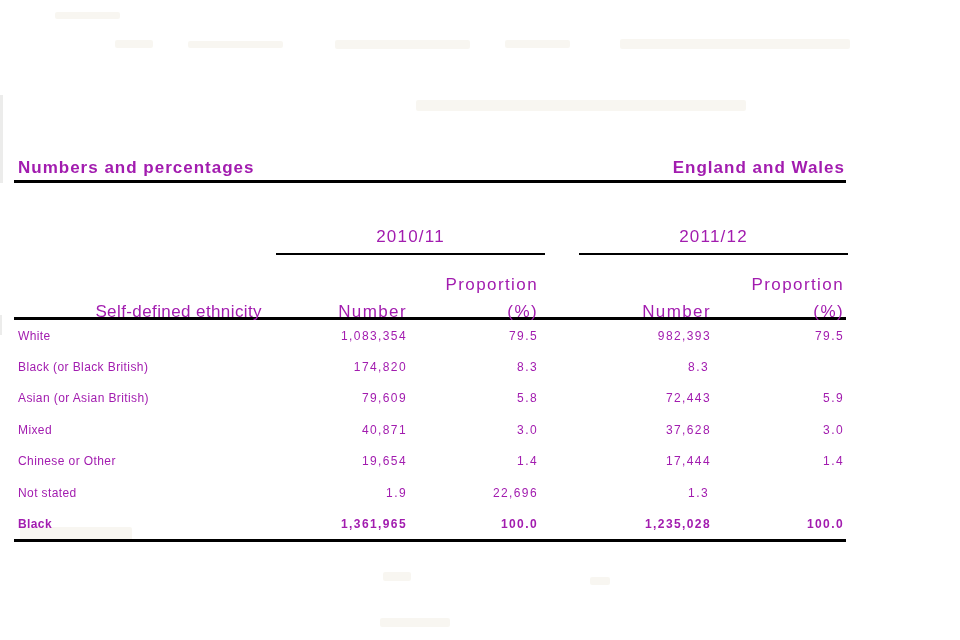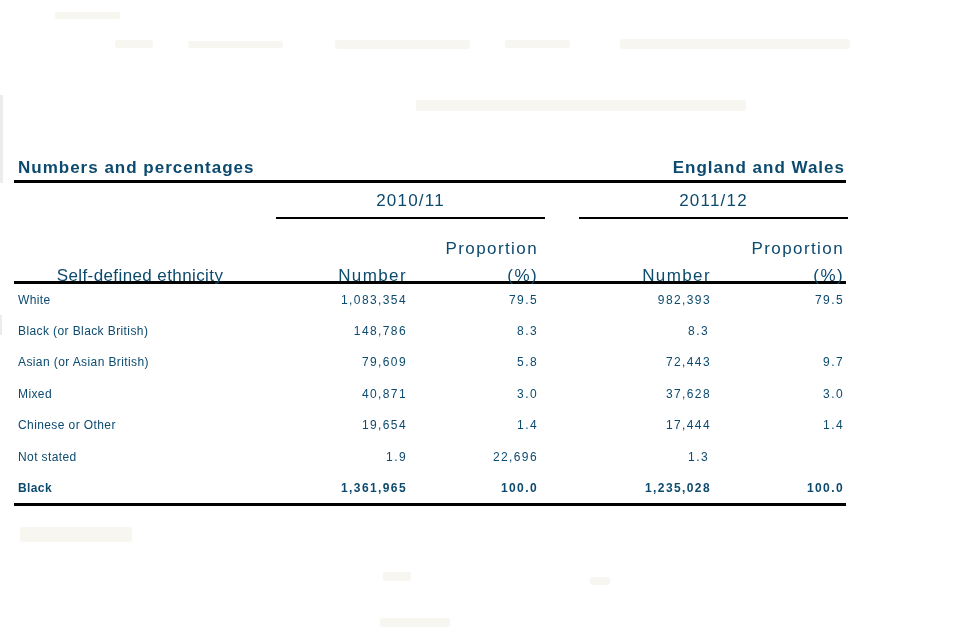--- a/index.html
+++ b/index.html
@@ -3,21 +3,21 @@
 <meta charset="utf-8">
 <style>
   html, body { margin: 0; padding: 0; }
   .page {
     position: relative;
     width: 960px;
     height: 640px;
     background: #ffffff;
     overflow: hidden;
     font-family: "Liberation Sans", "DejaVu Sans", sans-serif;
-    color: #0c4a6e;
+    color: #a21caf;
   }
 
   
   .ghost {
     position: absolute;
     background: rgba(210, 200, 165, 0.16);
     border-radius: 2px;
   }
   .edge {
     position: absolute;
@@ -40,41 +40,41 @@
     padding-bottom: 2px;
     border-bottom: 3px solid #000;
     font-size: 17px;
     font-weight: bold;
     letter-spacing: 1px;
   }
   .title-row .t-left { padding-left: 4px; }
   .title-row .t-right { padding-right: 1px; }
 
   
-  .year-row { position: relative; height: 36px; }
+  .year-row { position: relative; height: 36px; margin-top: 36px; }
   .year-group {
     position: absolute;
     bottom: 0;
     width: 269px;
     border-bottom: 2.5px solid #000;
     text-align: center;
     padding-bottom: 6px;
     font-size: 17px;
     letter-spacing: 1.2px;
   }
   .year-group.g1 { left: 262px; }
   .year-group.g2 { left: 565px; }
 
   
   .grid {
     display: grid;
     grid-template-columns: 248px 145px 131px 173px 135px;
   }
   .cell { overflow: visible; white-space: nowrap; }
-  .cell.label { text-align: center; padding-left: 4px; letter-spacing: 0.4px; gap: 16px; }
+  .cell.label { text-align: right; padding-left: 4px; letter-spacing: 0.4px; gap: 16px; }
   .cell.num   { text-align: right; letter-spacing: 1.4px; }
   .cell.num.last { padding-right: 2px; }
 
   
   .colhead-row {
     border-bottom: 3px solid #000;
     height: 62px;
     font-size: 17px;
   }
   .colhead-row .cell {
@@ -160,31 +160,31 @@
   <div class="grid row">
     <div class="cell label">White</div>
     <div class="cell num">1,083,354</div>
     <div class="cell num">79.5</div>
     <div class="cell num">982,393</div>
     <div class="cell num last">79.5</div>
   </div>
 
   <div class="grid row">
     <div class="cell label">Black (or Black British)</div>
-    <div class="cell num">148,786</div>
+    <div class="cell num">174,820</div>
     <div class="cell num">8.3</div>
     <div class="cell num last">8.3</div>
   </div>
 
   <div class="grid row">
     <div class="cell label">Asian (or Asian British)</div>
     <div class="cell num">79,609</div>
     <div class="cell num">5.8</div>
     <div class="cell num">72,443</div>
-    <div class="cell num last">9.7</div>
+    <div class="cell num last">5.9</div>
   </div>
 
   <div class="grid row">
     <div class="cell label">Mixed</div>
     <div class="cell num">40,871</div>
     <div class="cell num">3.0</div>
     <div class="cell num">37,628</div>
     <div class="cell num last">3.0</div>
   </div>
 

